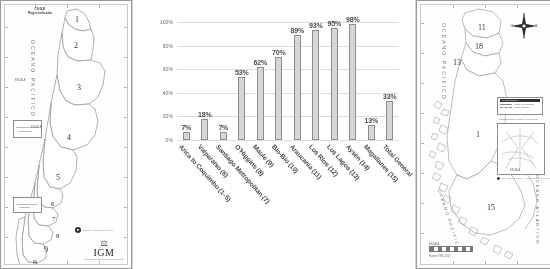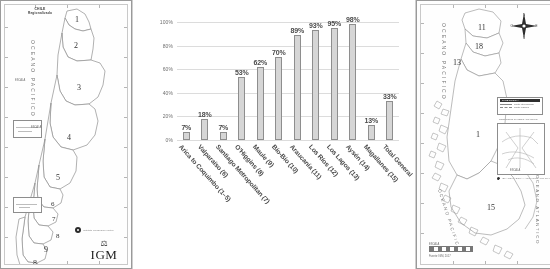--- a/index.html
+++ b/index.html
@@ -44,21 +44,21 @@
 
   .inset-box{position:absolute;border:1px solid #8d8d8d;background:#fff;}
   .inset-box .line{position:absolute;background:#bdbdbd;height:1px;}
 
   .scalebar{position:absolute;height:4px;border:1px solid #777;background:
      repeating-linear-gradient(to right,#777 0 4px,#fff 4px 8px);}
   .scalebar-cap{position:absolute;font-size:2.6px;color:#666;white-space:nowrap;}
 
   .igm-logo{position:absolute;text-align:center;}
   .igm-logo .mark{font-size:8px;color:#2b2b2b;line-height:7px;}
-  .igm-logo .igm{font-family:"Liberation Serif",serif;font-size:13px;color:#1f1f1f;letter-spacing:.5px;}
+  .igm-logo .igm{font-family:"Liberation Serif",serif;font-size:10px;color:#1f1f1f;letter-spacing:.5px;}
   .igm-logo .sub{font-size:2.3px;color:#6b6b6b;letter-spacing:.1px;white-space:nowrap;}
 
   .credit-row{position:absolute;display:flex;align-items:center;gap:2px;}
   .credit-dot{width:6px;height:6px;border-radius:50%;background:#2b2b2b;position:relative;}
   .credit-dot:after{content:"";position:absolute;left:1.6px;top:1.6px;width:2.8px;height:2.8px;border-radius:50%;background:#fff;}
   .credit-txt{font-size:2.4px;color:#777;white-space:nowrap;letter-spacing:.1px;}
 
   .legend-box{position:absolute;border:1px solid #8d8d8d;background:#fff;padding:1px 2px;box-sizing:border-box;}
   .legend-row{display:flex;align-items:center;gap:2px;margin-bottom:1px;}
   .legend-swatch{width:12px;height:2.4px;background:#2f2f2f;}

